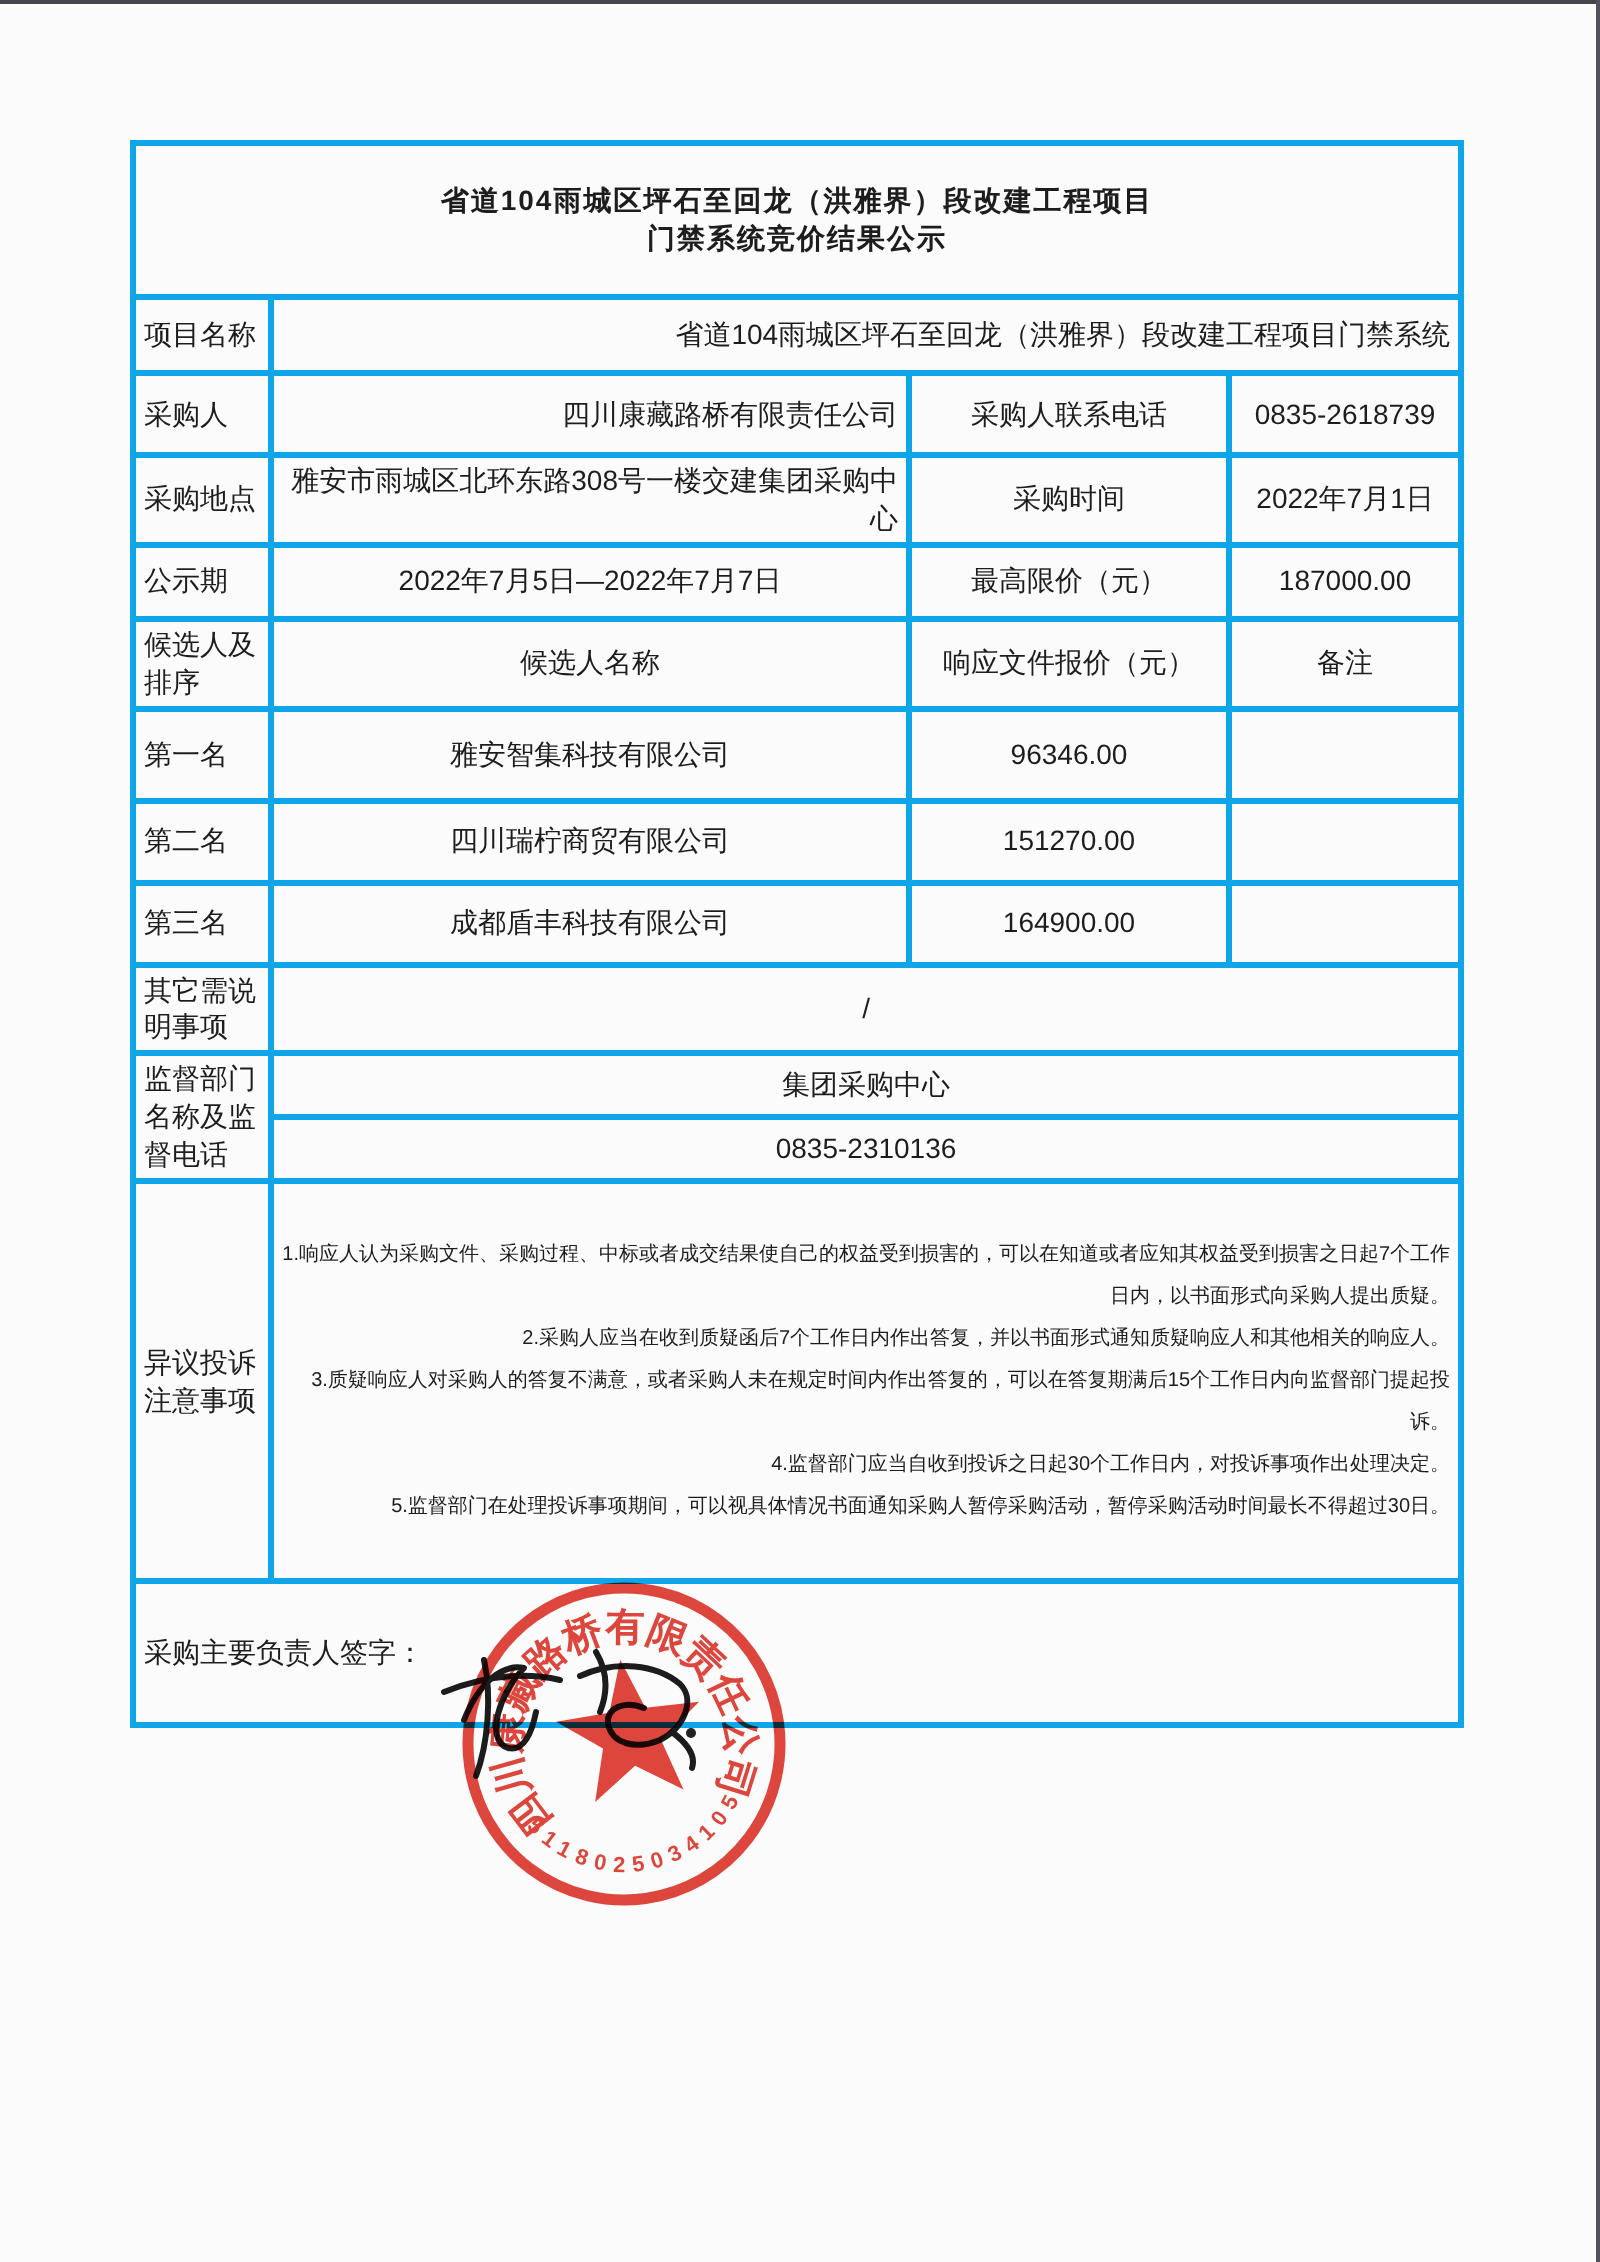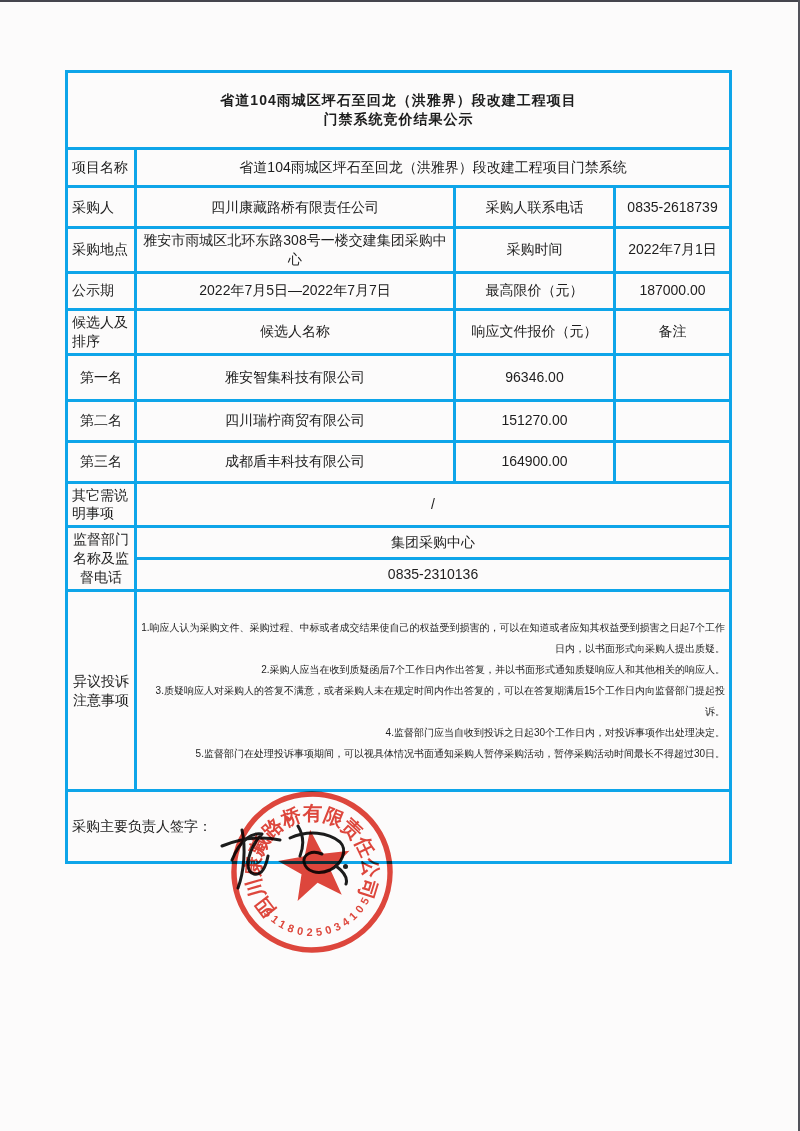--- a/index.html
+++ b/index.html
@@ -24,22 +24,22 @@
     line-height:1.35;
     vertical-align:middle;
     word-break:break-all;
     overflow:hidden;
   }
   td.title-cell{
     height:70px;text-align:center;font-weight:bold;font-size:20px;
     letter-spacing:1px;line-height:31px;padding-top:4px;
   }
   td.lbl{ text-align:left;padding-left:5px;font-size:13.5px; }
-  td.lbl-c{ text-align:center;font-size:13.5px;padding-left:2px;padding-right:2px;margin-top:28px; }
-  td.val-left{ text-align:center;padding-left:8px; }
+  td.lbl-c{ font-size:13.5px;padding-left:2px;padding-right:2px;margin-top:28px; }
+  td.val-left{ text-align:right;padding-left:8px; }
   td.val-center{ text-align:center; }
   .h42{height:38px}.h45{height:41px}.h46{height:42px}.h41{height:37px}
   .h44{height:40px}.h50{height:46px}.h35{height:31px}.h40{height:20px}
   .h65{height:72px}
   td.objection-cell{ padding:8px 10px 6px 8px;vertical-align:top; }
   .objection-text{ font-size:10px;line-height:21px;text-align:right;word-break:break-all; }
   td.sign-cell{ text-align:left;padding-left:8px;font-size:15px;vertical-align:middle; }
 
   .stamp{ position:absolute;left:224px;top:784px;width:176px;height:176px;
           mix-blend-mode:multiply;opacity:.9;transform:rotate(-8deg); }

